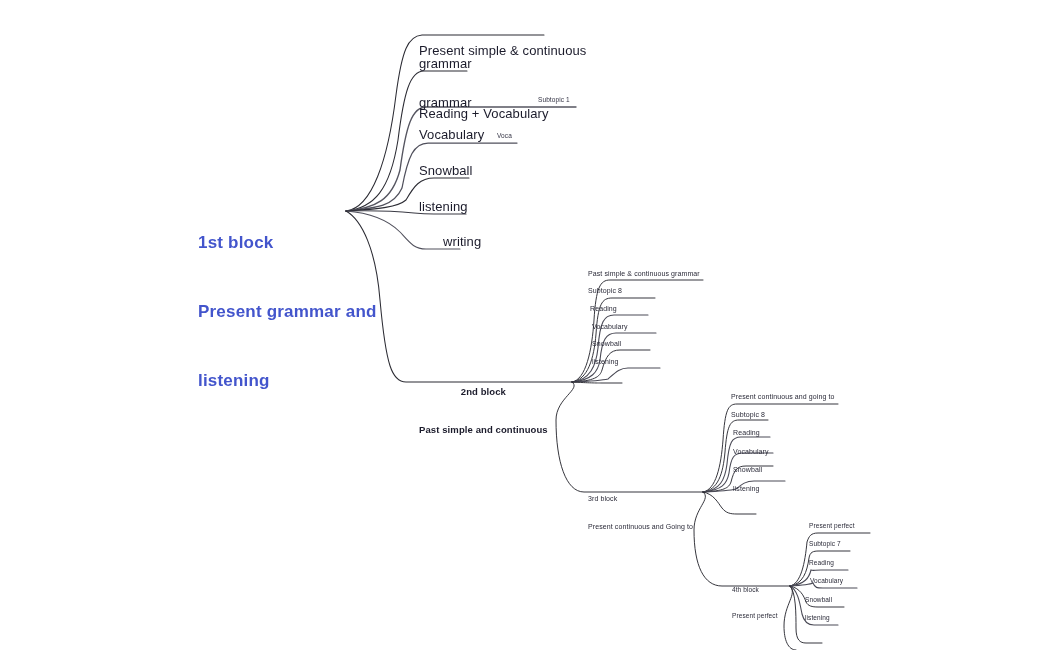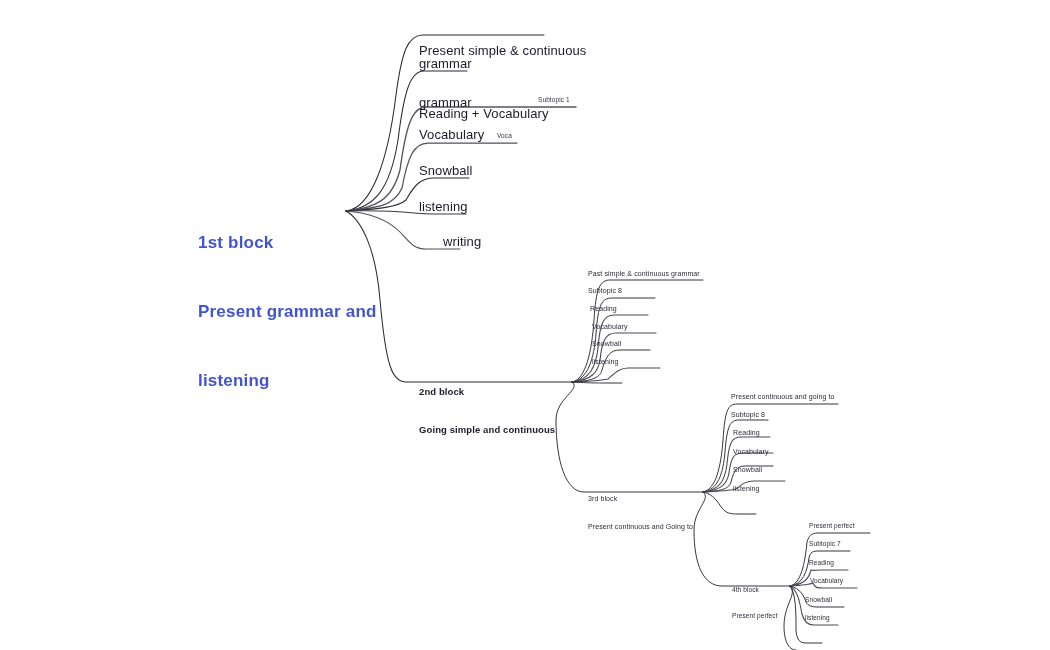--- a/index.html
+++ b/index.html
@@ -53,20 +53,21 @@
   .b1-sub {
     font-size: 6.5px;
     color: #333344;
     font-weight: normal;
   }
   
   .b2-hub {
     font-weight: bold;
     font-size: 9.5px;
     color: #1b1b2b;
+    text-align: center;
   }
   
   .b2-topic {
     font-size: 7px;
     color: #2a2a38;
   }
   
   .b3-hub {
     font-size: 7px;
     color: #2a2a38;
@@ -163,21 +164,21 @@
   <div class="lbl b1-sub" style="left:497px; top:132px;">Voca</div>
 
   <div class="lbl b1-topic" style="left:419px; top:162px;">Snowball</div>
 
   <div class="lbl b1-topic" style="left:419px; top:198px;">listening</div>
 
   <div class="lbl b1-topic" style="left:419px; top:233px;margin-left:24px;">writing</div>
 
   <div class="lbl b2-hub" style="left:419px; top:361px;">
     <div>2nd block</div>
-    <div>Going simple and continuous</div>
+    <div>Past simple and continuous</div>
   </div>
 
   <div class="lbl b2-topic" style="left:588px; top:269px;">Past simple &amp; continuous grammar</div>
   <div class="lbl b2-topic" style="left:588px; top:286px;">Subtopic 8</div>
   <div class="lbl b2-topic" style="left:590px; top:304px;">Reading</div>
   <div class="lbl b2-topic" style="left:592px; top:322px;">Vocabulary</div>
   <div class="lbl b2-topic" style="left:592px; top:339px;">Snowball</div>
   <div class="lbl b2-topic" style="left:592px; top:357px;">listening</div>
   <div class="lbl b2-topic" style="left:592px; top:374px;"></div>
 

